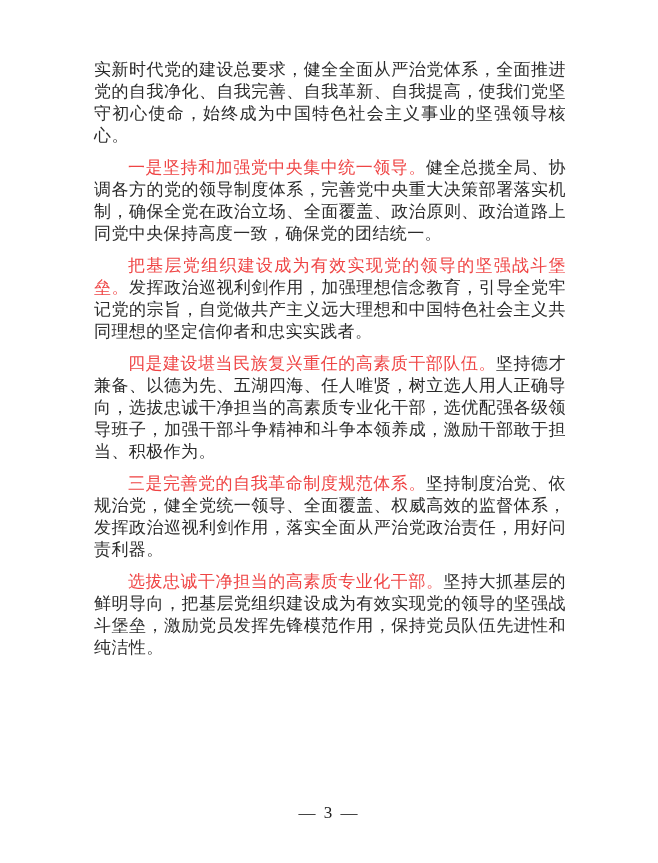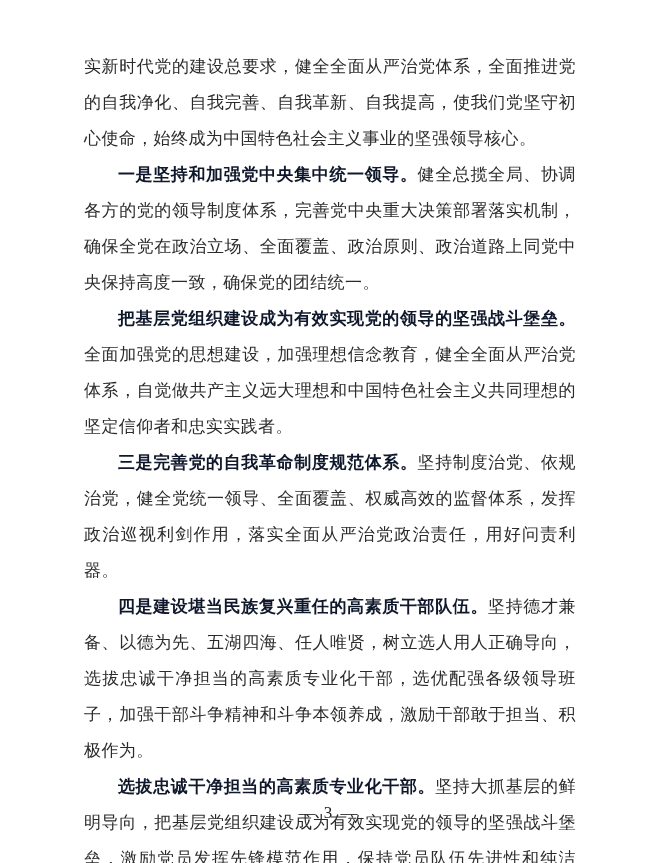--- a/index.html
+++ b/index.html
@@ -13,37 +13,37 @@
     position: relative;
     overflow: hidden;
   }
   .text-block {
     position: absolute;
     left: 84px;
     top: 49px;
     width: 492px;
   }
   p.para {
-    margin: 0;
+    margin: 10px;
     font-family: "Liberation Serif", "DejaVu Serif", serif;
     font-size: 17px;
-    line-height: 36px;
+    line-height: 22px;
     color: #2b2b2b;
     text-align: justify;
     text-justify: inter-ideograph;
     letter-spacing: 0.4px;
     word-break: break-all;
   }
   p.para.indent {
     text-indent: 2em;
   }
   .lead {
     font-family: "Liberation Sans", "DejaVu Sans", sans-serif;
-    font-weight: 700;
-    color: #0f172a;
+    font-weight: 400;
+    color: #ef4444;
   }
   .body-text {
     font-weight: 400;
   }
   .footer {
     position: absolute;
     top: 803px;
     left: 0;
     width: 100%;
     text-align: center;
@@ -55,23 +55,23 @@
 </style>
 </head>
 <body>
 
 <div class="text-block">
 
   <p class="para"><span class="body-text">实新时代党的建设总要求，健全全面从严治党体系，全面推进党的自我净化、自我完善、自我革新、自我提高，使我们党坚守初心使命，始终成为中国特色社会主义事业的坚强领导核心。</span></p>
 
   <p class="para indent"><span class="lead">一是坚持和加强党中央集中统一领导。</span><span class="body-text">健全总揽全局、协调各方的党的领导制度体系，完善党中央重大决策部署落实机制，确保全党在政治立场、全面覆盖、政治原则、政治道路上同党中央保持高度一致，确保党的团结统一。</span></p>
 
-  <p class="para indent"><span class="lead">把基层党组织建设成为有效实现党的领导的坚强战斗堡垒。</span><span class="body-text">全面加强党的思想建设，加强理想信念教育，健全全面从严治党体系，自觉做共产主义远大理想和中国特色社会主义共同理想的坚定信仰者和忠实实践者。</span></p>
+  <p class="para indent"><span class="lead">把基层党组织建设成为有效实现党的领导的坚强战斗堡垒。</span><span class="body-text">发挥政治巡视利剑作用，加强理想信念教育，引导全党牢记党的宗旨，自觉做共产主义远大理想和中国特色社会主义共同理想的坚定信仰者和忠实实践者。</span></p>
+
+  <p class="para indent"><span class="lead">四是建设堪当民族复兴重任的高素质干部队伍。</span><span class="body-text">坚持德才兼备、以德为先、五湖四海、任人唯贤，树立选人用人正确导向，选拔忠诚干净担当的高素质专业化干部，选优配强各级领导班子，加强干部斗争精神和斗争本领养成，激励干部敢于担当、积极作为。</span></p>
 
   <p class="para indent"><span class="lead">三是完善党的自我革命制度规范体系。</span><span class="body-text">坚持制度治党、依规治党，健全党统一领导、全面覆盖、权威高效的监督体系，发挥政治巡视利剑作用，落实全面从严治党政治责任，用好问责利器。</span></p>
-
-  <p class="para indent"><span class="lead">四是建设堪当民族复兴重任的高素质干部队伍。</span><span class="body-text">坚持德才兼备、以德为先、五湖四海、任人唯贤，树立选人用人正确导向，选拔忠诚干净担当的高素质专业化干部，选优配强各级领导班子，加强干部斗争精神和斗争本领养成，激励干部敢于担当、积极作为。</span></p>
 
   <p class="para indent"><span class="lead">选拔忠诚干净担当的高素质专业化干部。</span><span class="body-text">坚持大抓基层的鲜明导向，把基层党组织建设成为有效实现党的领导的坚强战斗堡垒，激励党员发挥先锋模范作用，保持党员队伍先进性和纯洁性。</span></p>
 
 </div>
 
 <div class="footer"><span>— 3 —</span></div>
 
 </body></html>

